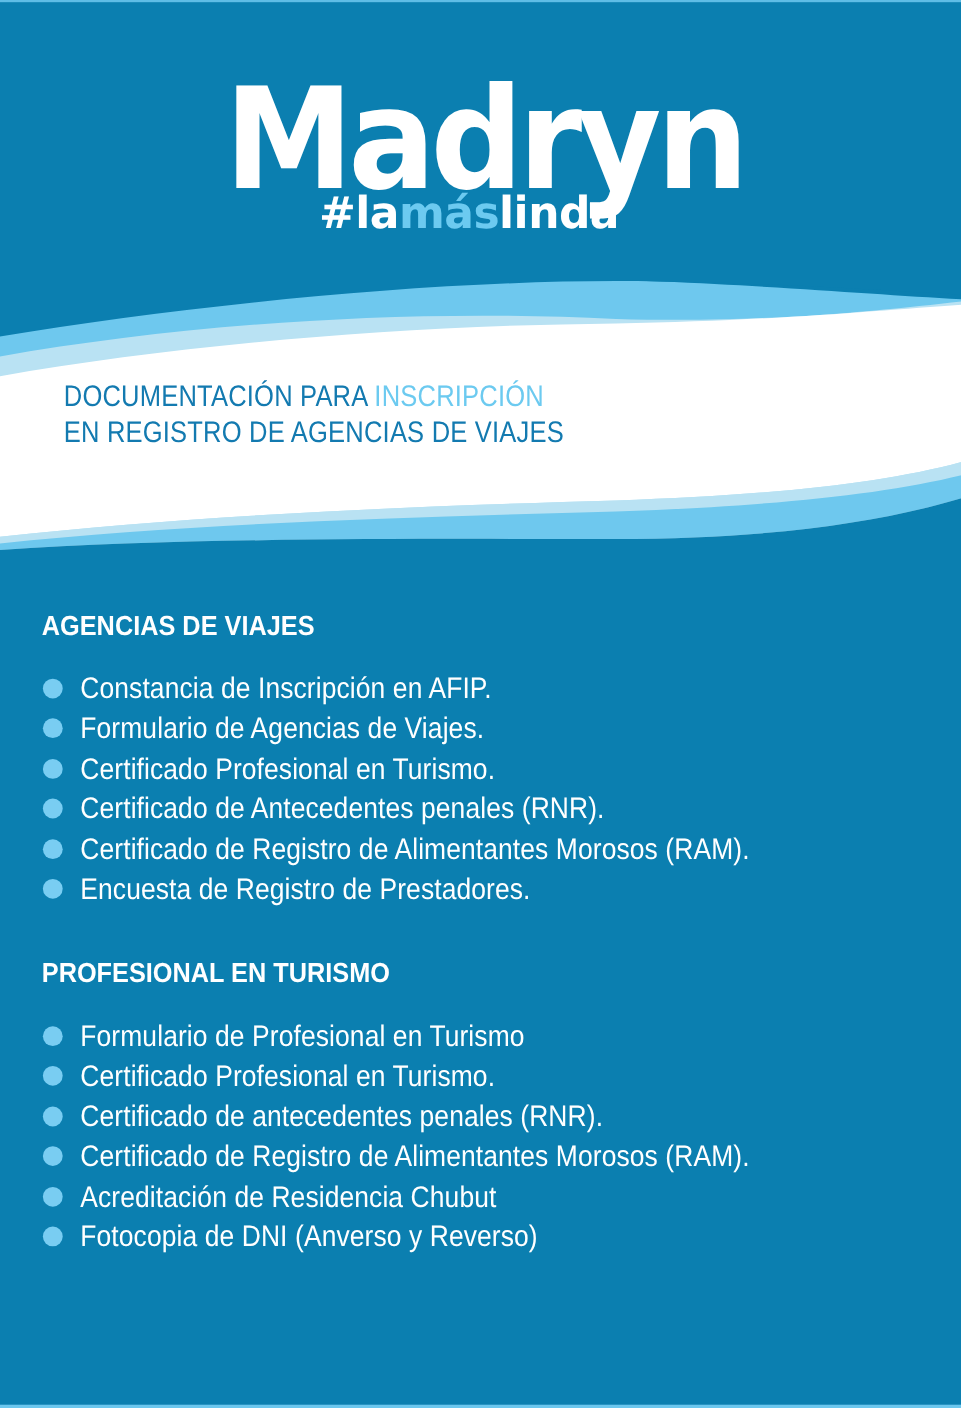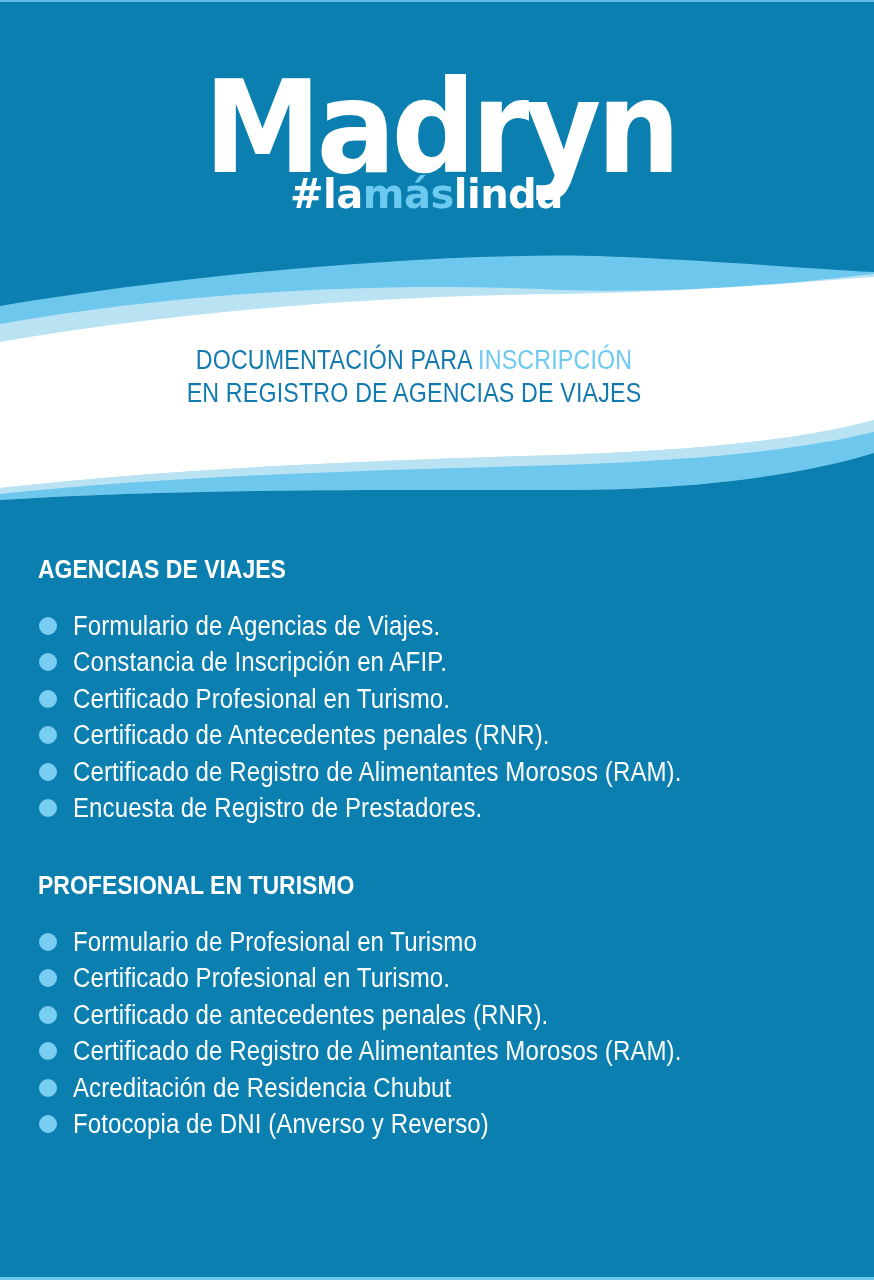--- a/index.html
+++ b/index.html
@@ -88,21 +88,20 @@
     left: 0;
     top: 250px;
     width: 874px;
     height: 260px;
   }
   .band-title {
     position: absolute;
     left: 0;
     top: 344px;
     width: 828px;
-    text-align: center;
   }
   .band-line {
     display: block;
     font-family: "Liberation Sans", sans-serif;
     font-size: 27px;
     line-height: 33px;
     color: #137ab0;
     font-weight: normal;
     white-space: nowrap;
     transform: scaleX(0.86);
@@ -193,22 +192,22 @@
   </svg>
 
   <div class="band-title">
     <span class="band-line"><span>DOCUMENTACIÓN PARA </span><span class="hl">INSCRIPCIÓN</span></span>
     <span class="band-line">EN REGISTRO DE AGENCIAS DE VIAJES</span>
   </div>
 
   <div class="section section-agencias">
     <h2 class="section-heading">AGENCIAS DE VIAJES</h2>
     <ul class="items">
+      <li><span class="bullet"></span><span class="item-text">Constancia de Inscripción en AFIP.</span></li>
       <li><span class="bullet"></span><span class="item-text">Formulario de Agencias de Viajes.</span></li>
-      <li><span class="bullet"></span><span class="item-text">Constancia de Inscripción en AFIP.</span></li>
       <li><span class="bullet"></span><span class="item-text">Certificado Profesional en Turismo.</span></li>
       <li><span class="bullet"></span><span class="item-text">Certificado de Antecedentes penales (RNR).</span></li>
       <li><span class="bullet"></span><span class="item-text">Certificado de Registro de Alimentantes Morosos (RAM).</span></li>
       <li><span class="bullet"></span><span class="item-text">Encuesta de Registro de Prestadores.</span></li>
     </ul>
   </div>
 
   <div class="section section-profesional">
     <h2 class="section-heading">PROFESIONAL EN TURISMO</h2>
     <ul class="items">

